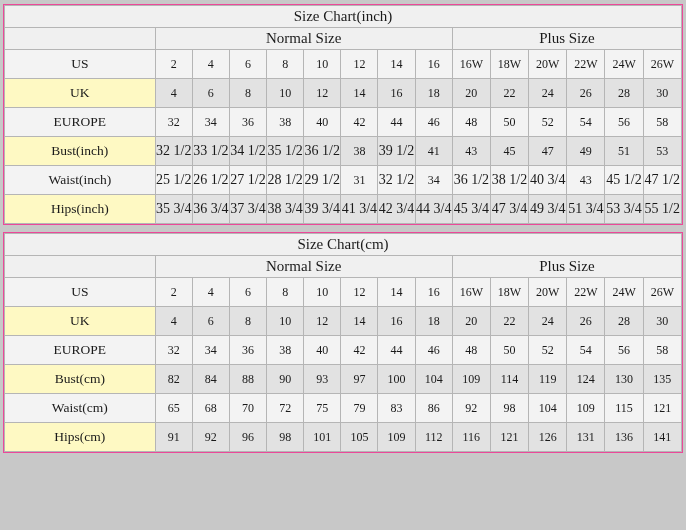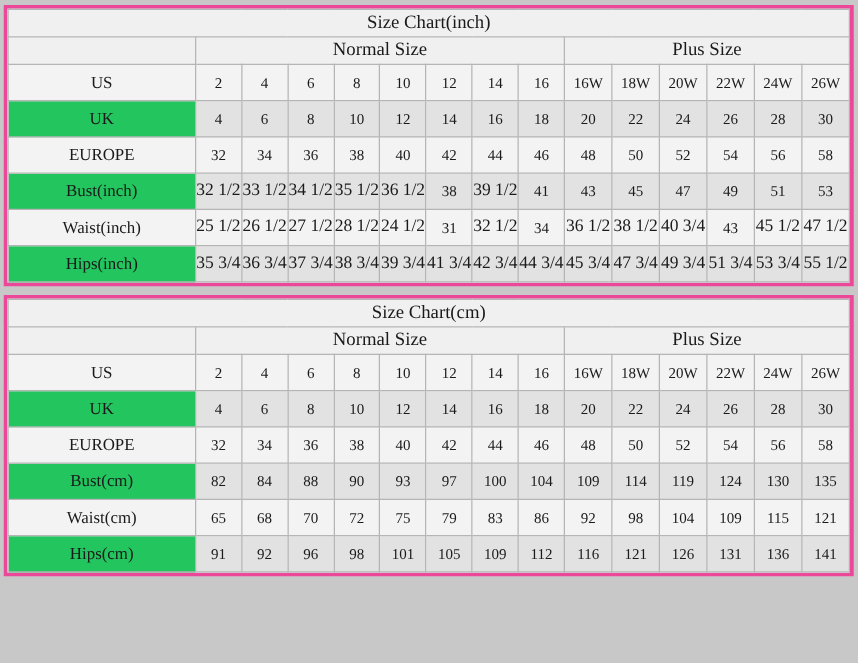--- a/index.html
+++ b/index.html
@@ -15,21 +15,21 @@
   }
   .page {
     width: 686px;
     height: 530px;
     box-sizing: border-box;
     padding: 4px 3px 0 3px;
     background: #c8c8c8;
   }
   .chart-block {
     background: #ffffff;
-    border: 3px solid #ec4899;
+    border: 1px solid #ec4899;
     box-sizing: border-box;
     width: 680px;
     margin: 0 auto 7px auto;
   }
   table.size-table {
     border-collapse: collapse;
     width: 100%;
     table-layout: fixed;
     background: #ffffff;
   }
@@ -66,21 +66,21 @@
   .band-light {
     background: #f3f3f3;
   }
   .band-dark {
     background: #e2e2e2;
   }
   .label-light {
     background: #f3f3f3;
   }
   .label-dark {
-    background: #22c55e;
+    background: #fef9c3;
   }
   .small {
     font-size: 14px;
   }
 </style>
 </head>
 <body>
 
 <div class="page">
   <div id="charts-root">
@@ -179,21 +179,21 @@
               <td class="datacell band-dark">49</td>
               <td class="datacell band-dark">51</td>
               <td class="datacell band-dark">53</td>
             </tr>
             <tr>
               <td class="rowlabel label-light">Waist(inch)</td>
               <td class="datacell band-light small">25 1/2</td>
               <td class="datacell band-light small">26 1/2</td>
               <td class="datacell band-light small">27 1/2</td>
               <td class="datacell band-light small">28 1/2</td>
-              <td class="datacell band-light small">24 1/2</td>
+              <td class="datacell band-light small">29 1/2</td>
               <td class="datacell band-light">31</td>
               <td class="datacell band-light small">32 1/2</td>
               <td class="datacell band-light">34</td>
               <td class="datacell band-light small">36 1/2</td>
               <td class="datacell band-light small">38 1/2</td>
               <td class="datacell band-light small">40 3/4</td>
               <td class="datacell band-light">43</td>
               <td class="datacell band-light small">45 1/2</td>
               <td class="datacell band-light small">47 1/2</td>
             </tr>

